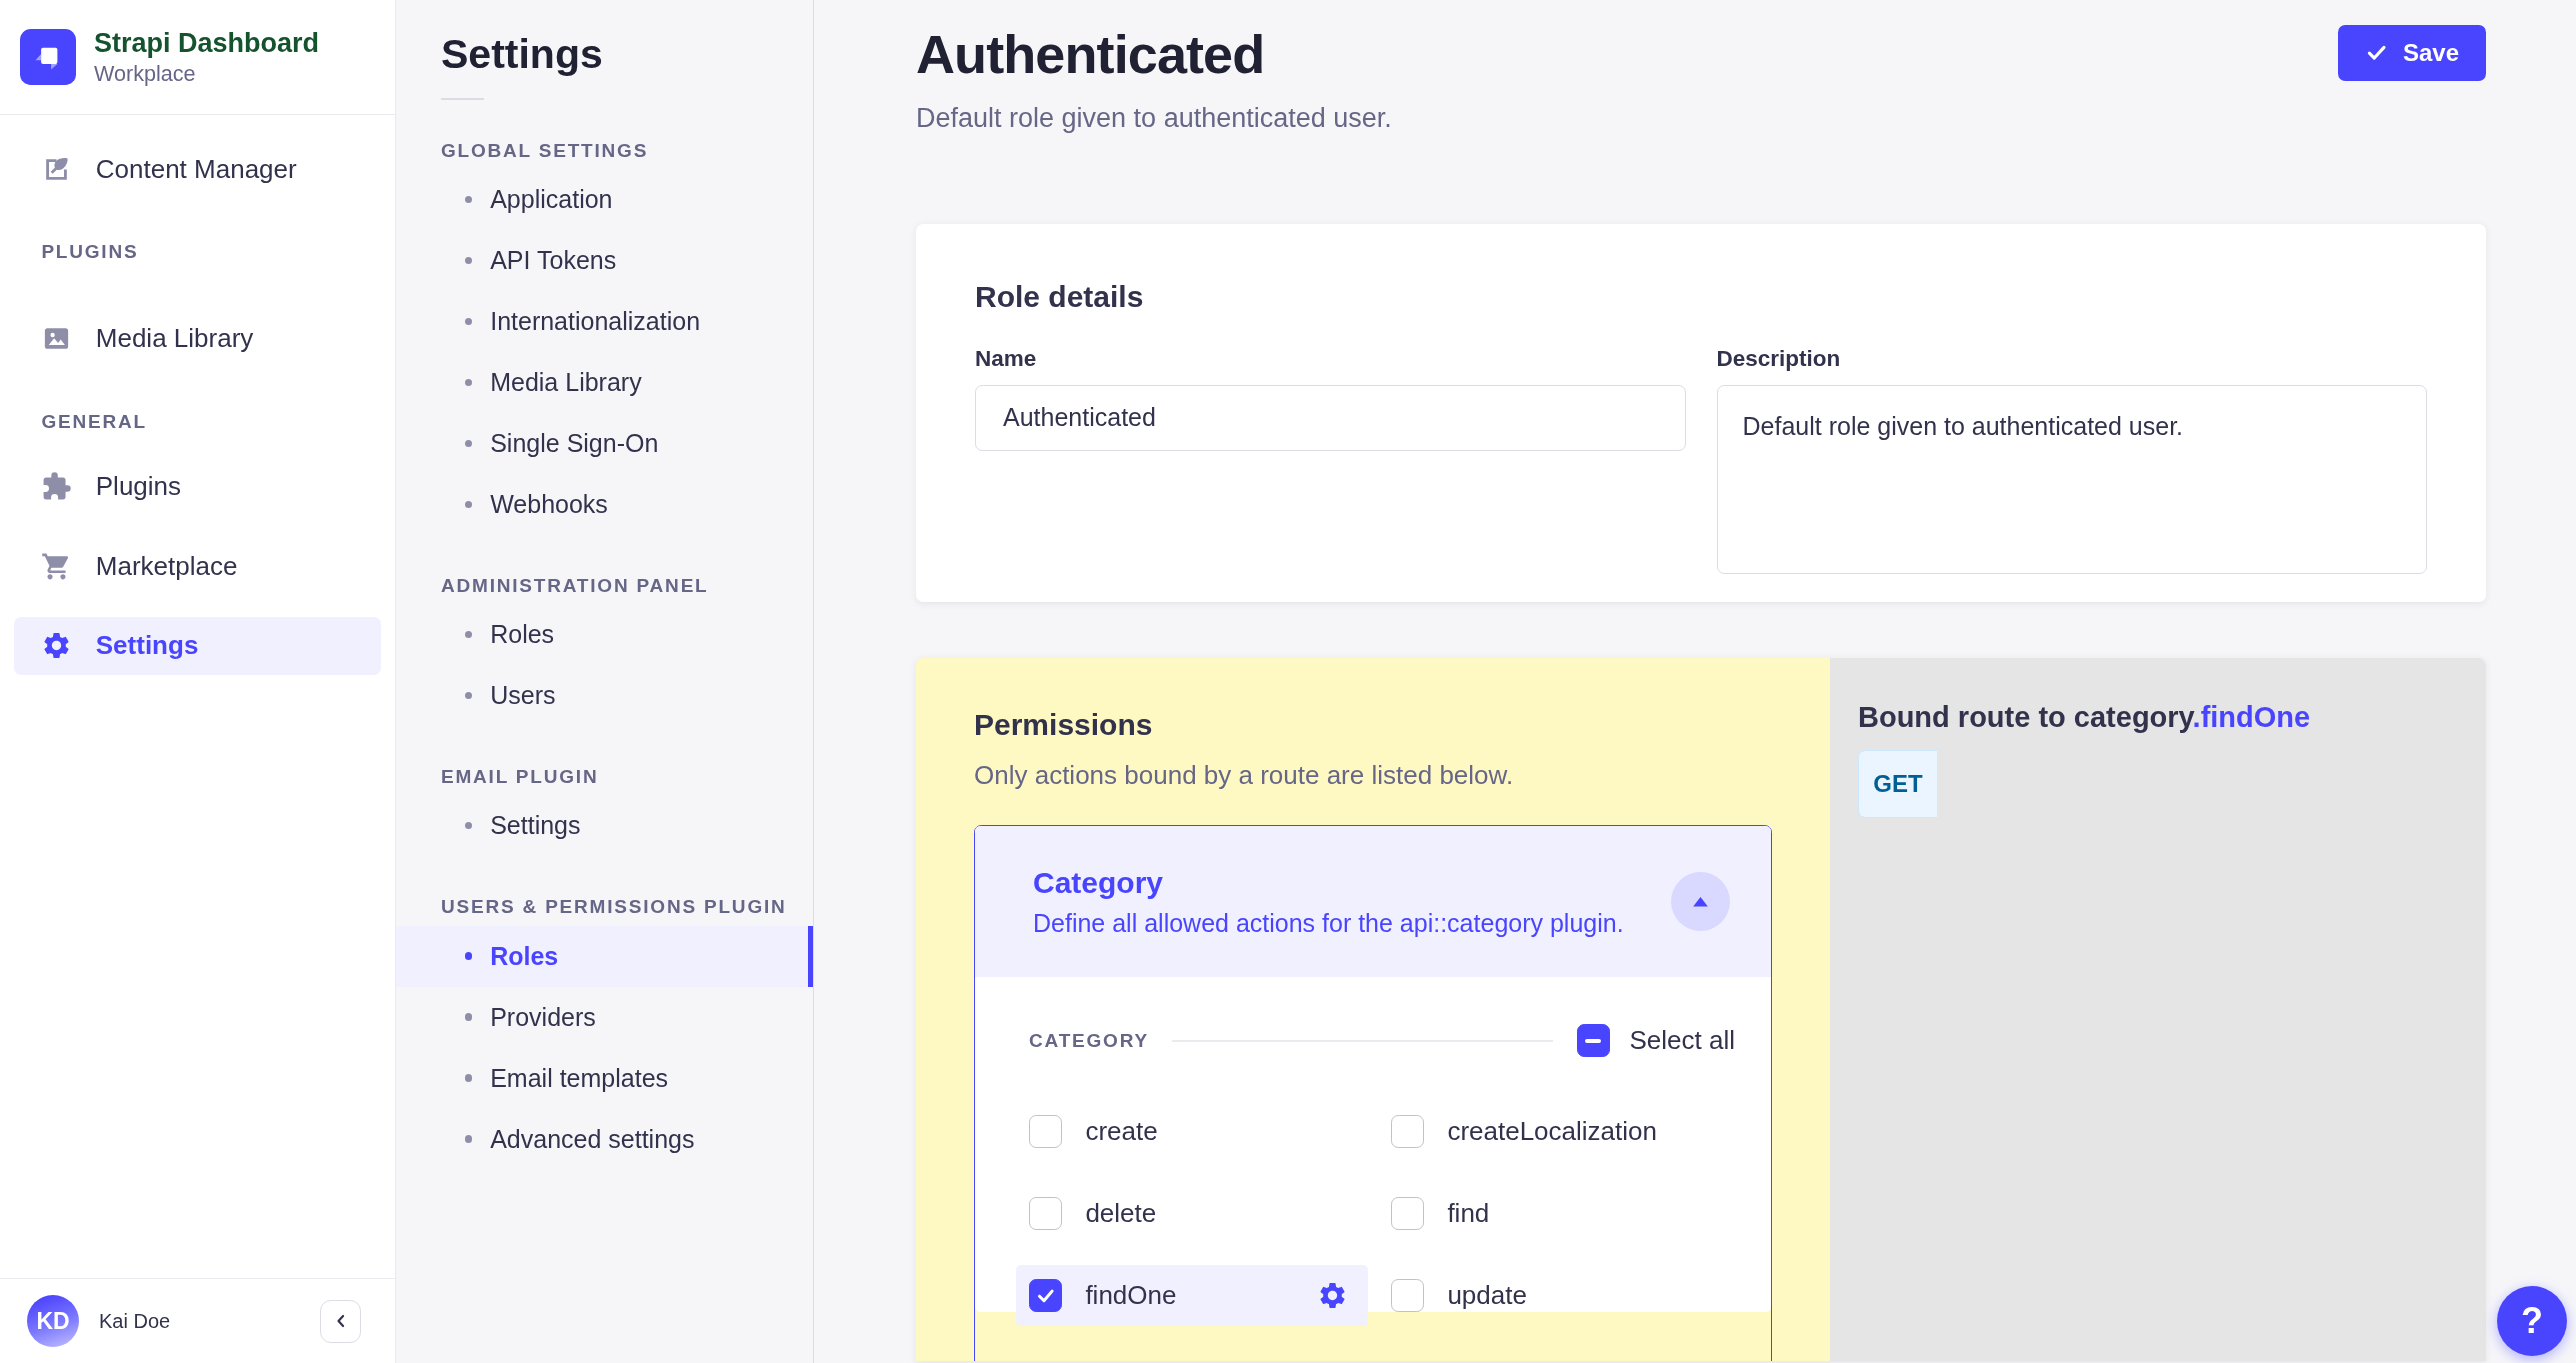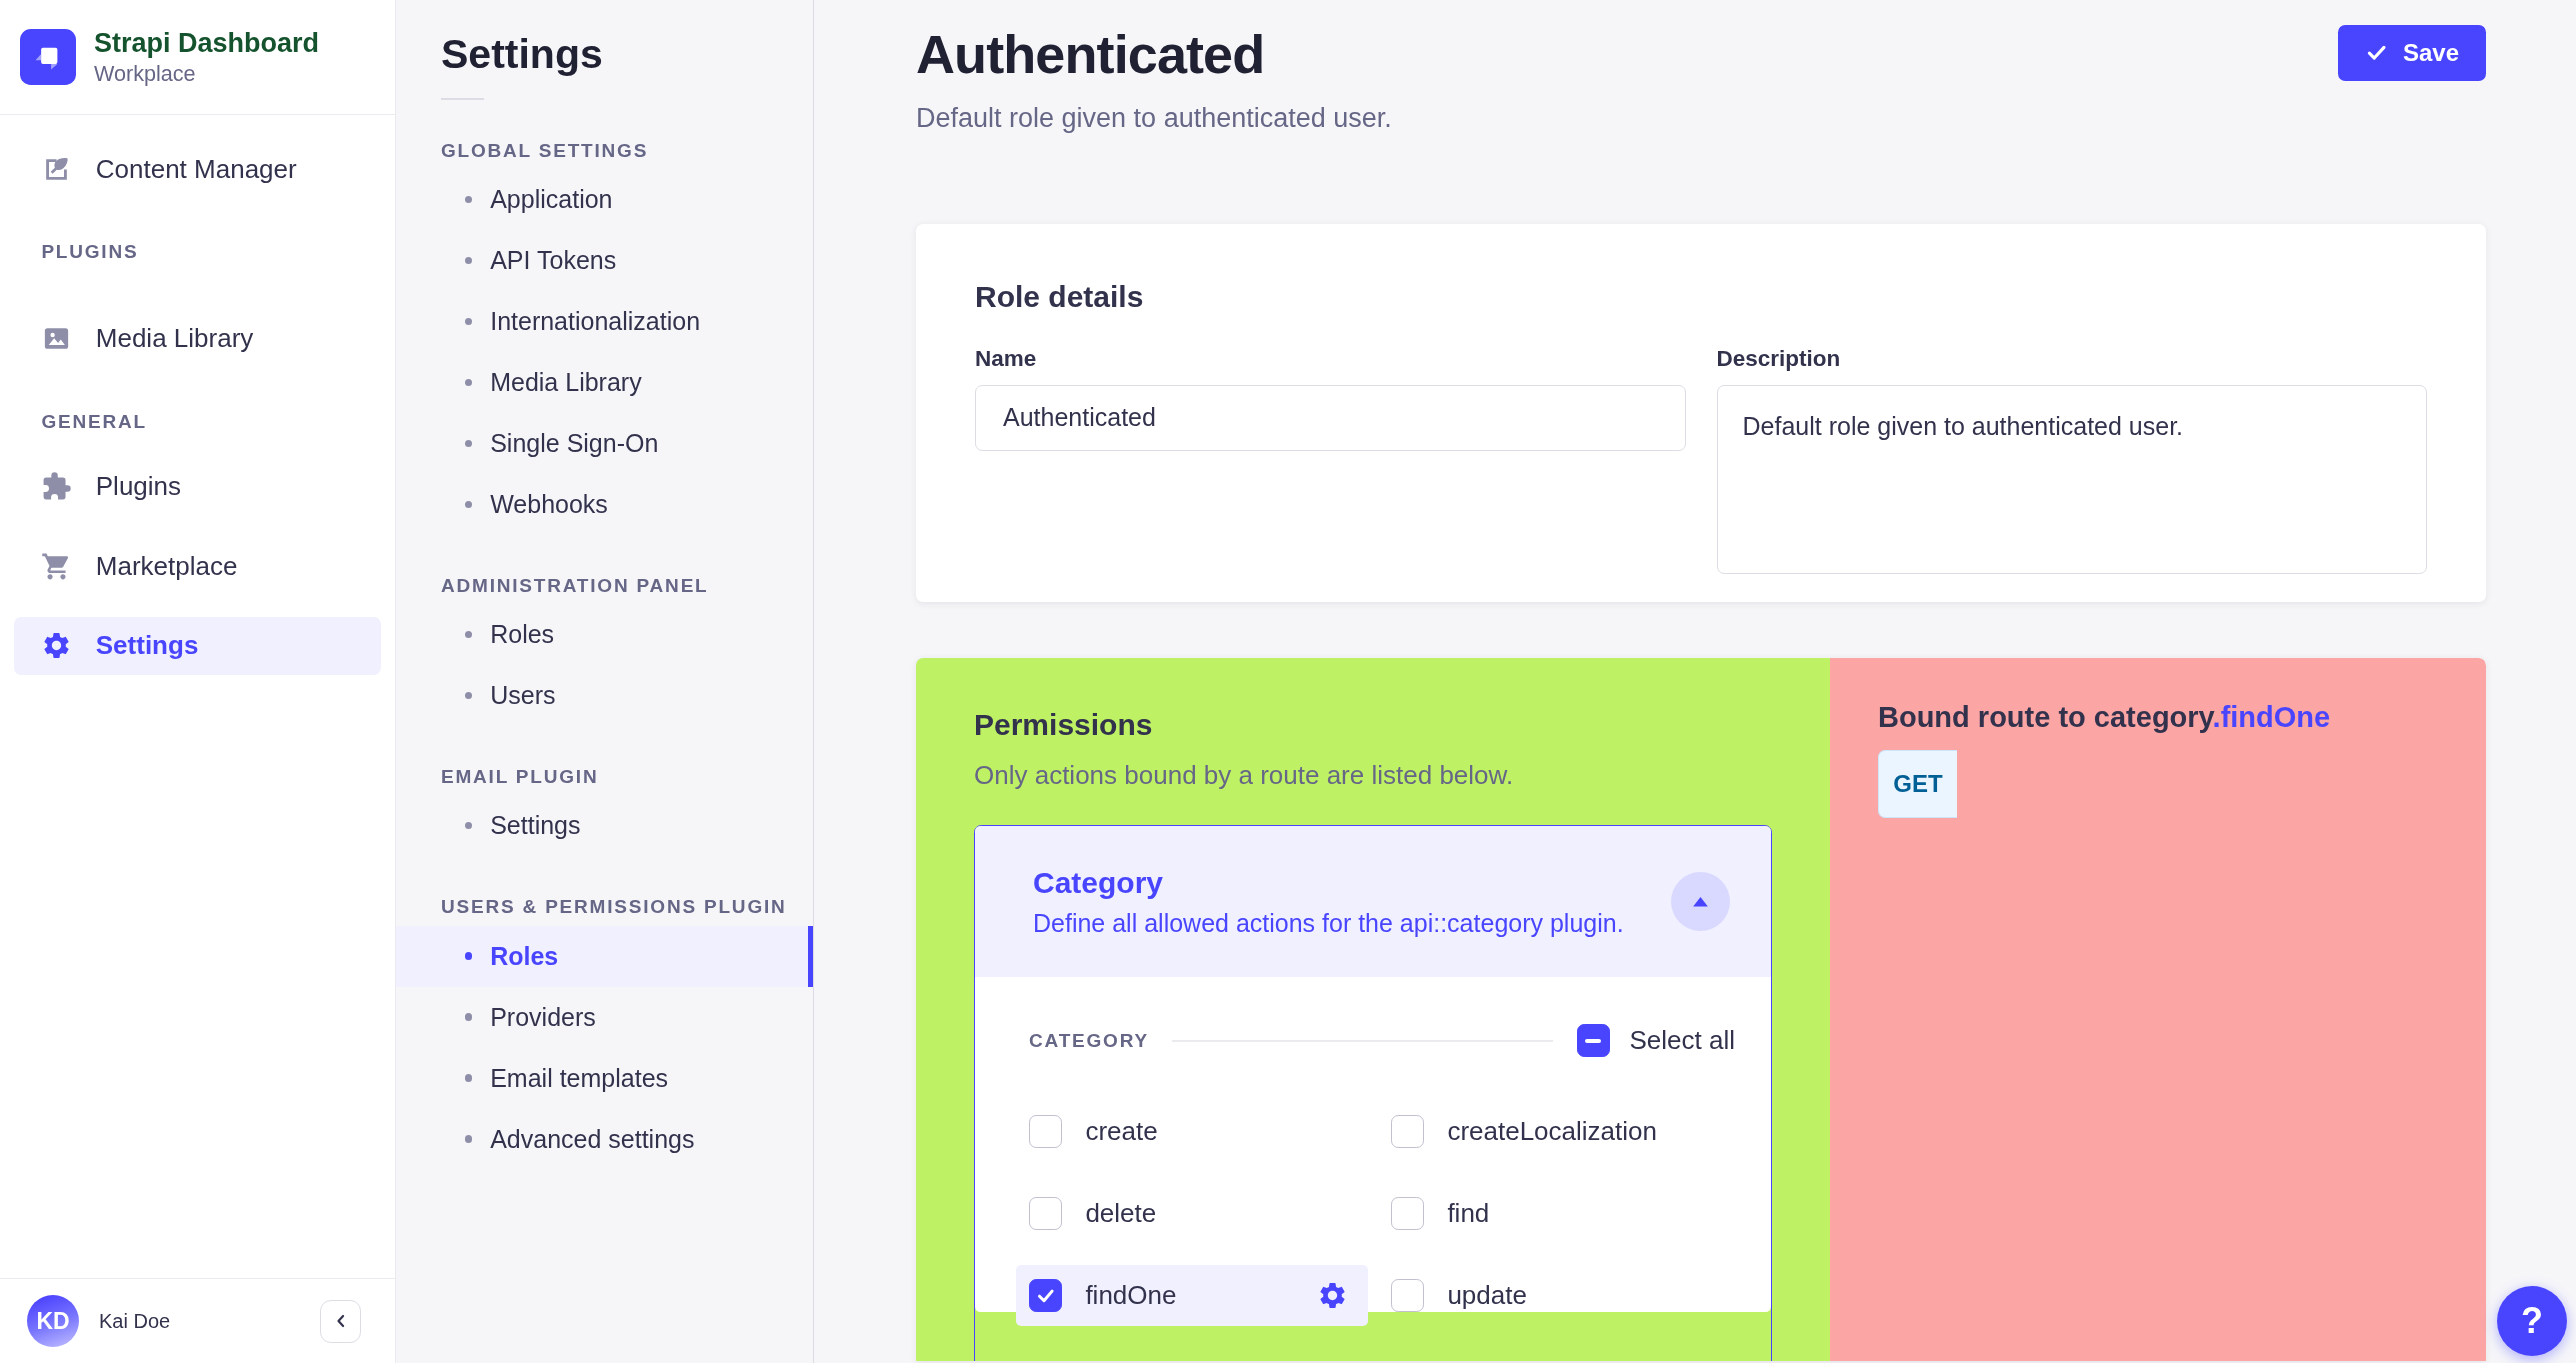--- a/index.html
+++ b/index.html
@@ -51,21 +51,21 @@
   .role-card { margin-top:90px; background:#fff; border-radius:7.2px; box-shadow:0 1.8px 7.2px rgba(33,33,52,.08); padding:56px 59px 54px 59px; height:378px; }
   .card-heading { font-size:30px; font-weight:bold; color:#32324d; }
   .fields-row { display:flex; gap:31px; margin-top:32px; }
   .field { flex:1; }
   .field-label { font-size:22.5px; font-weight:bold; color:#32324d; margin-bottom:12.6px; }
   .text-input { width:100%; height:66px; border:1.8px solid #dcdce4; border-radius:7.2px; background:#fff; font-size:25px; color:#32324d; padding:0 27px; font-family:inherit; outline:none; }
   .textarea { width:100%; height:189px; border:1.8px solid #dcdce4; border-radius:7.2px; background:#fff; font-size:25px; color:#32324d; padding:21.6px 25px; font-family:inherit; outline:none; resize:none; line-height:36px; }
 
   
   .perm-row { margin-top:56px; display:flex; height:703px; border-radius:7.2px 7.2px 0 0; overflow:hidden; box-shadow:0 1.8px 7.2px rgba(33,33,52,.08); }
-  .perm-card { width:914px; min-width:914px; background:#bef264; padding:50px 58px 0 58px; }
+  .perm-card { width:914px; min-width:914px; background:#fef9c3; padding:50px 58px 0 58px; }
   .perm-subtitle { font-size:26px; color:#666687; margin-top:18px; }
   .accordion { margin-top:34px; border:1.8px solid #4945ff; border-radius:7.2px; height:629px; }
   .accordion-header { background:#f0f0ff; border-radius:5.4px 5.4px 0 0; height:151px; display:flex; align-items:center; padding:0 41px 0 58px; }
   .acc-titles { flex:1; }
   .acc-title { font-size:30px; font-weight:bold; color:#4945ff; }
   .acc-subtitle { font-size:25px; color:#4945ff; margin-top:9px; }
   .acc-toggle { width:59px; height:59px; border-radius:50%; background:#d9d8ff; border:none; display:flex; align-items:center; justify-content:center; cursor:pointer; }
   .acc-toggle svg { width:27px; height:27px; }
   .accordion-body { padding:47px 36px 0 54px; background:#fff; border-radius:0 0 5.4px 5.4px; }
   .group-row { display:flex; align-items:center; }
@@ -77,21 +77,21 @@
   .dash { width:16px; height:4.5px; background:#fff; border-radius:2.7px; }
   .selectall-label { font-size:26px; color:#32324d; margin-left:20px; }
   .perm-grid { margin-top:58px; display:grid; grid-template-columns:362px auto; row-gap:49px; align-items:center; }
   .perm-item { display:flex; align-items:center; }
   .perm-item .cb-label { font-size:26px; color:#32324d; margin-left:23.4px; }
   .perm-item.hl { background:#f0f0ff; border-radius:5px; height:61px; width:352px; padding-left:13.5px; margin:-14.4px 3px -14.4px -13.5px; }
   .gear { margin-left:auto; margin-right:20px; color:#4945ff; display:flex; cursor:pointer; }
   .gear svg { width:31px; height:31px; }
 
   
-  .route-panel { flex:1; background:#fca5a5; border-radius:0 7.2px 0 0; padding:43px 58px 0 48px; }
+  .route-panel { flex:1; background:#e5e5e5; border-radius:0 7.2px 0 0; padding:43px 58px 0 28px; }
   .route-heading { font-size:29px; font-weight:bold; color:#32324d; }
   .route-heading .action { color:#4945ff; }
   .route-box { margin-top:16px; display:flex; height:68px; width:540px; border-radius:1px; }
   .method-badge { width:79px; background:#eaf5ff; border:1.8px solid #cbe6fd; border-right:none; border-radius:7.2px 0 0 7.2px; color:#006096; font-weight:bold; font-size:24px; display:flex; align-items:center; justify-content:center; }
   .route-path { flex:1; background:#fff; border:1.8px solid #dcdce4; border-left:1.8px solid #e4ecf5; border-radius:0 7.2px 7.2px 0; display:flex; align-items:center; padding-left:32px; font-size:28px; color:#32324d; }
   .route-path .param { color:#666687; }
 
   
   .help-btn { position:absolute; left:2497px; top:1286px; width:70px; height:70px; border-radius:50%; background:#4945ff; border:none; color:#fff; font-size:36px; font-weight:bold; font-family:inherit; cursor:pointer; box-shadow:0 3.6px 12.6px rgba(73,69,255,.4); display:flex; align-items:center; justify-content:center; }
 </style>

